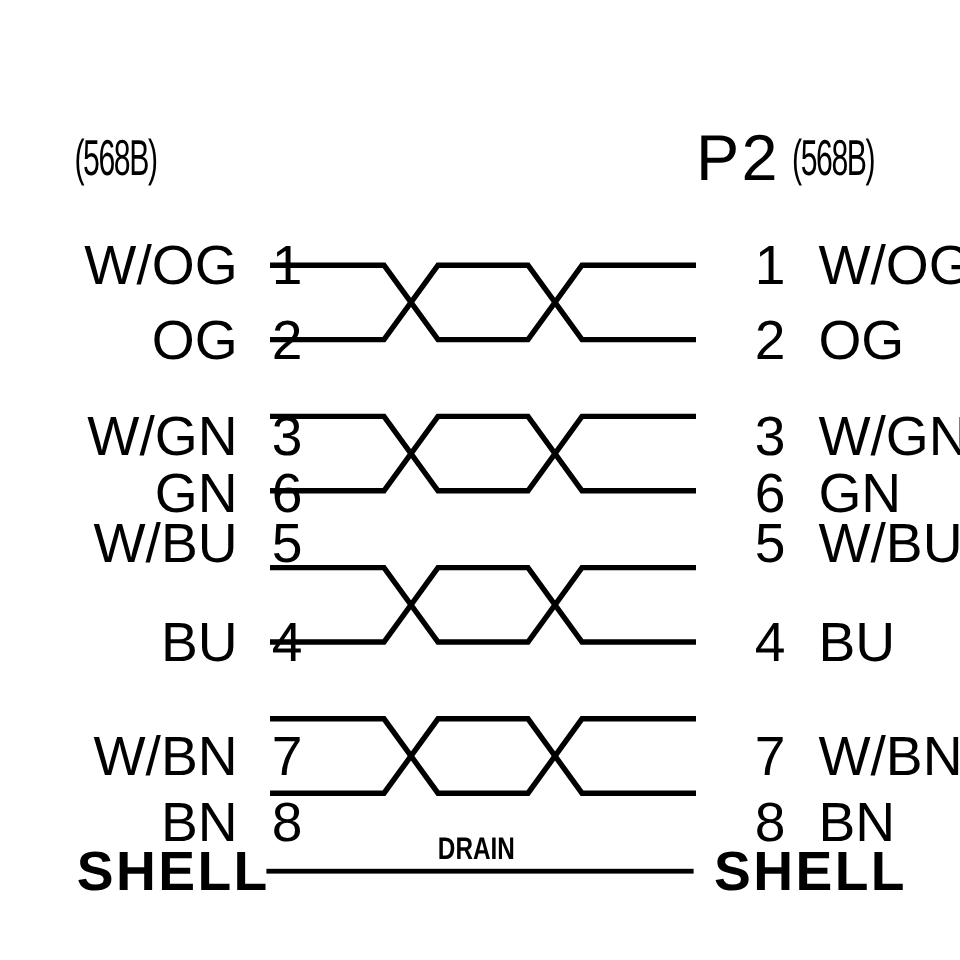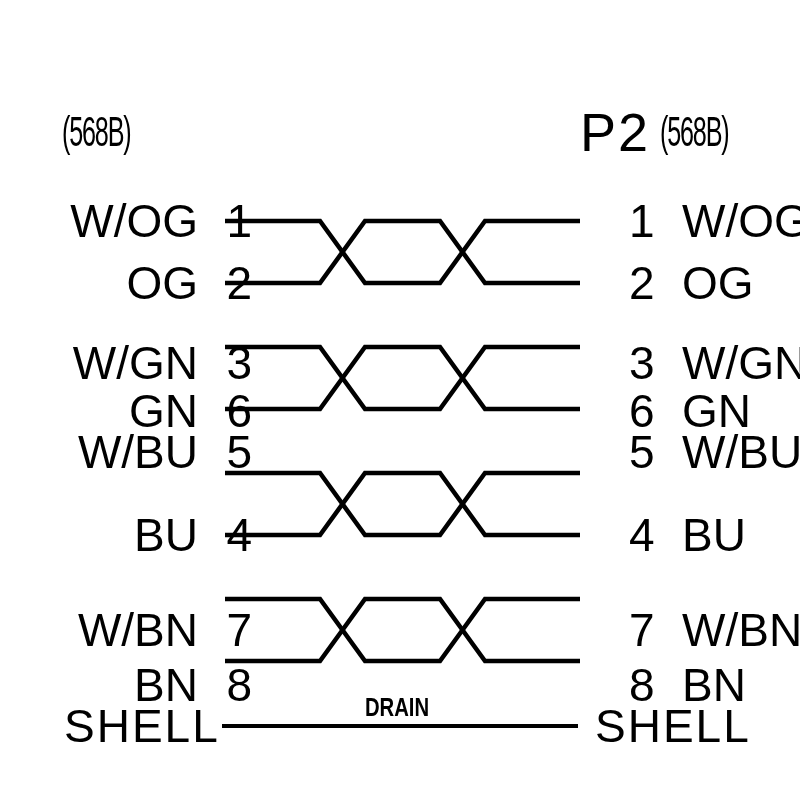--- a/index.html
+++ b/index.html
@@ -21,21 +21,21 @@
   .hdr-name { font-size:54px; line-height:1; letter-spacing:2px; }
   .hdr-std  { font-size:42px; line-height:1; margin-top:6px;
               transform:scaleX(0.60); transform-origin:left center; letter-spacing:-2px; }
   .wire-row { position:absolute; left:0; width:704px; height:56px; font-size:46px; line-height:56px;margin-left:36px; }
   .lbl-left  { position:absolute; left:10px;  width:152px; text-align:right; white-space:nowrap; }
   .pin-left  { position:absolute; left:168px; width:48px;  text-align:right; }
   .pin-right { position:absolute; left:593px; width:42px;  text-align:left; }
   .lbl-right { position:absolute; left:646px; white-space:nowrap; }
   .wire-svg { position:absolute; left:225px; width:355px; height:72px; display:block; }
   .wire-svg path { fill:none; stroke:var(--ink, #000000); stroke-width:4.5; stroke-linejoin:miter; }
-  .shell-row { position:absolute; top:698px; left:0; width:730px; height:56px; font-size:46px; line-height:56px; }
+  .shell-row { position:absolute; top:698px; left:0; width:730px; height:56px; font-size:46px; line-height:56px;font-weight:bold; }
   .shell-left  { position:absolute; left:64px;  letter-spacing:2px; white-space:nowrap; }
   .shell-right { position:absolute; left:595px; letter-spacing:2px; white-space:nowrap; }
   .drain-line {
     position:absolute; left:222px; top:724px; width:356px; height:4px;
     background:var(--ink, #000000);
   }
   .drain-label {
     position:absolute; top:694px; left:337px; width:120px;
     text-align:center; font-size:26px; line-height:26px; font-weight:bold;
     transform:scaleX(0.78); transform-origin:center; white-space:nowrap;

